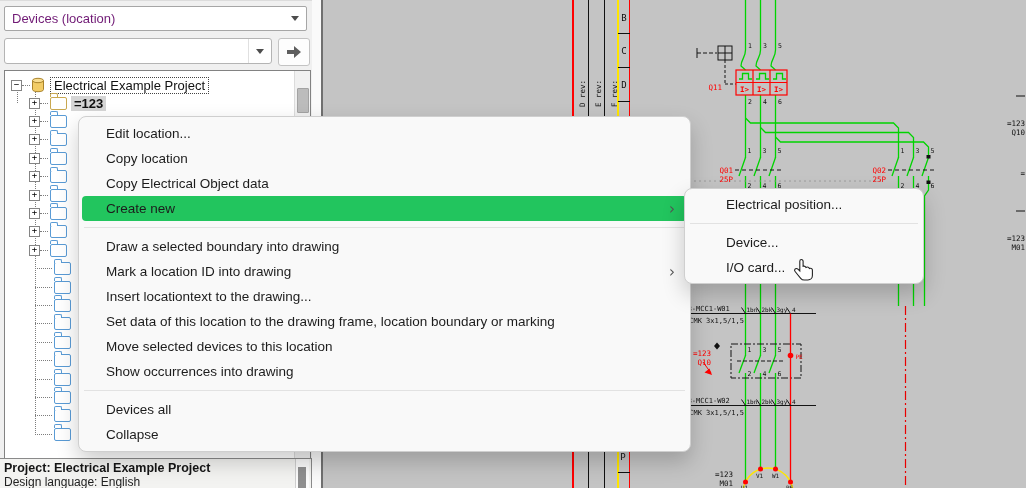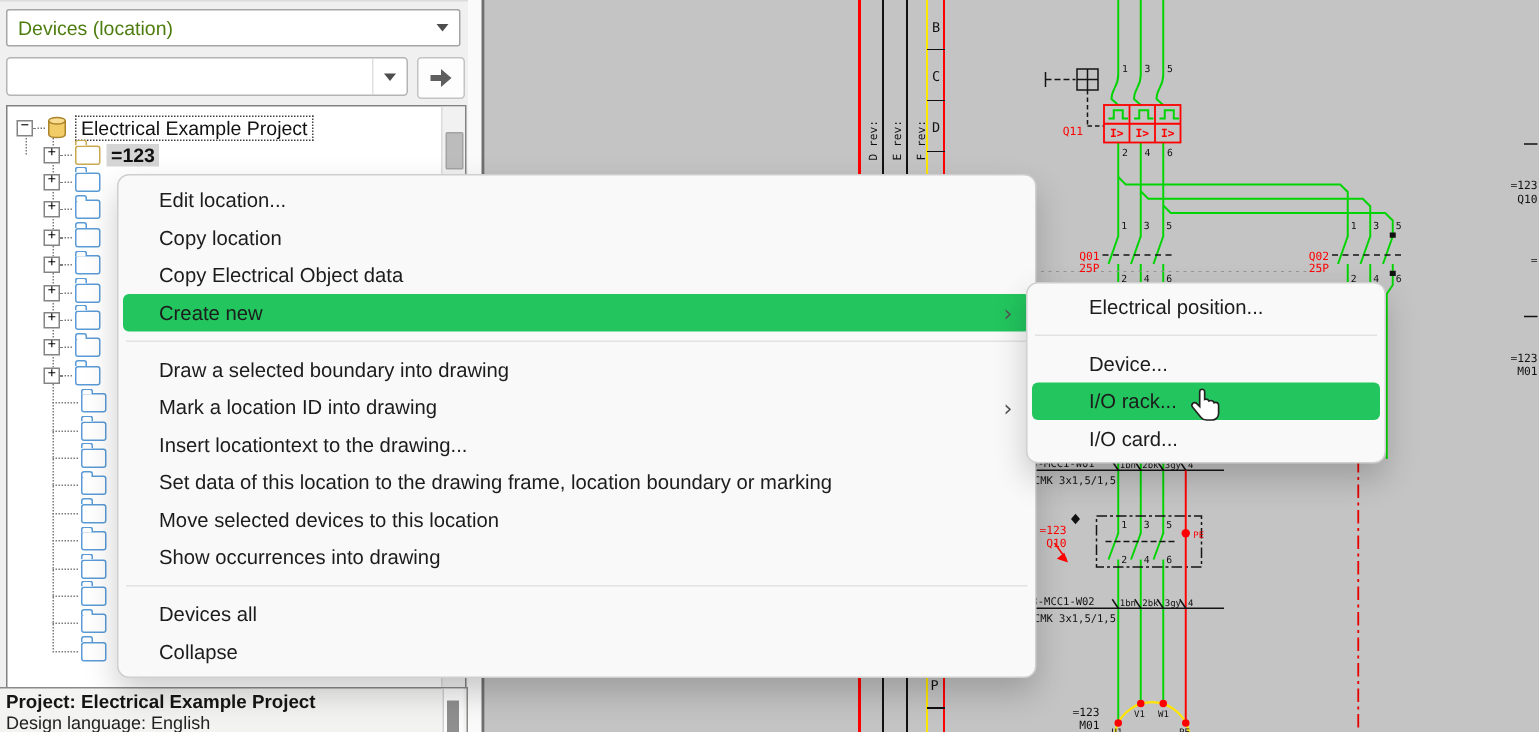--- a/index.html
+++ b/index.html
@@ -6,21 +6,21 @@
   #app{position:relative;width:1026px;height:488px;overflow:hidden;background:#f0f0f0;
        font-family:"Liberation Sans",sans-serif;}
   
   #cad{position:absolute;left:0;top:0;z-index:1;}
   
   #leftpanel{position:absolute;left:0;top:0;width:312px;height:488px;background:#f0f0f0;
              border-top:1px solid #dcdcdc;z-index:5;}
   #gapstrip{position:absolute;left:312px;top:0;width:9px;height:488px;background:#fafafa;
             border-right:2px solid #707070;z-index:4;}
   .combo{position:absolute;background:#fff;border:1px solid #a6a6a6;border-radius:2px;
-         font-size:13px;color:#4d7c0f;display:flex;align-items:center;}
+         font-size:13px;color:#701a75;display:flex;align-items:center;}
   #combo-view{left:4px;top:5px;width:301px;height:23px;}
   #combo-view .cval{padding-left:7px;flex:1;}
   #combo-filter{left:4px;top:37px;width:266px;height:24px;border-color:#b4b4b4;border-radius:3px;}
   #combo-filter .cval{padding-left:7px;flex:1;color:#333;}
   .drop{width:22px;height:100%;display:flex;align-items:center;justify-content:center;}
   .drop.sep{border-left:1px solid #e0e0e0;}
   .tri{width:0;height:0;border-left:4px solid transparent;border-right:4px solid transparent;
        border-top:5px solid #4d4d4d;}
   #gobtn{position:absolute;left:278px;top:37px;width:30px;height:26px;background:#fdfdfd;
          border:1px solid #c3c3c3;border-radius:3px;display:flex;align-items:center;justify-content:center;}
@@ -472,23 +472,20 @@
   </div>
 
   <div class="menu" id="submenu">
     <div class="mi">
         <span>Electrical position...</span>
       </div>
     <div class="msep"></div>
     <div class="mi">
         <span>Device...</span>
       </div>
-    <div class="mi hl">
-        <span>I/O rack...</span>
-      </div>
     <div class="mi">
         <span>I/O card...</span>
       </div>
   </div>
 
   <div id="cursor">
     <svg width="24" height="26" viewBox="0 0 24 26">
       <path d="M9.5 1.5 c-1 0-1.7.8-1.7 1.7 V13 l-1.9-1.9 c-.9-.9-2.2-.8-2.9 0-.6.7-.5 1.7.1 2.4 l5.6 6.8 c.9 1.1 2.2 1.7 3.6 1.7 h3.7 c2.5 0 4.4-2 4.4-4.4 v-5.4 c0-1.1-.9-2-2-2 -.4 0-.7.1-1 .3 -.3-.9-1.1-1.5-2.1-1.5 -.5 0-.9.2-1.3.4 -.4-.8-1.1-1.3-2-1.3 -.3 0-.6.1-.9.2 V3.2 C11.1 2.3 10.4 1.5 9.5 1.5 z" fill="#ffffff" stroke="#222" stroke-width="1.1"></path>
     </svg>
   </div>

